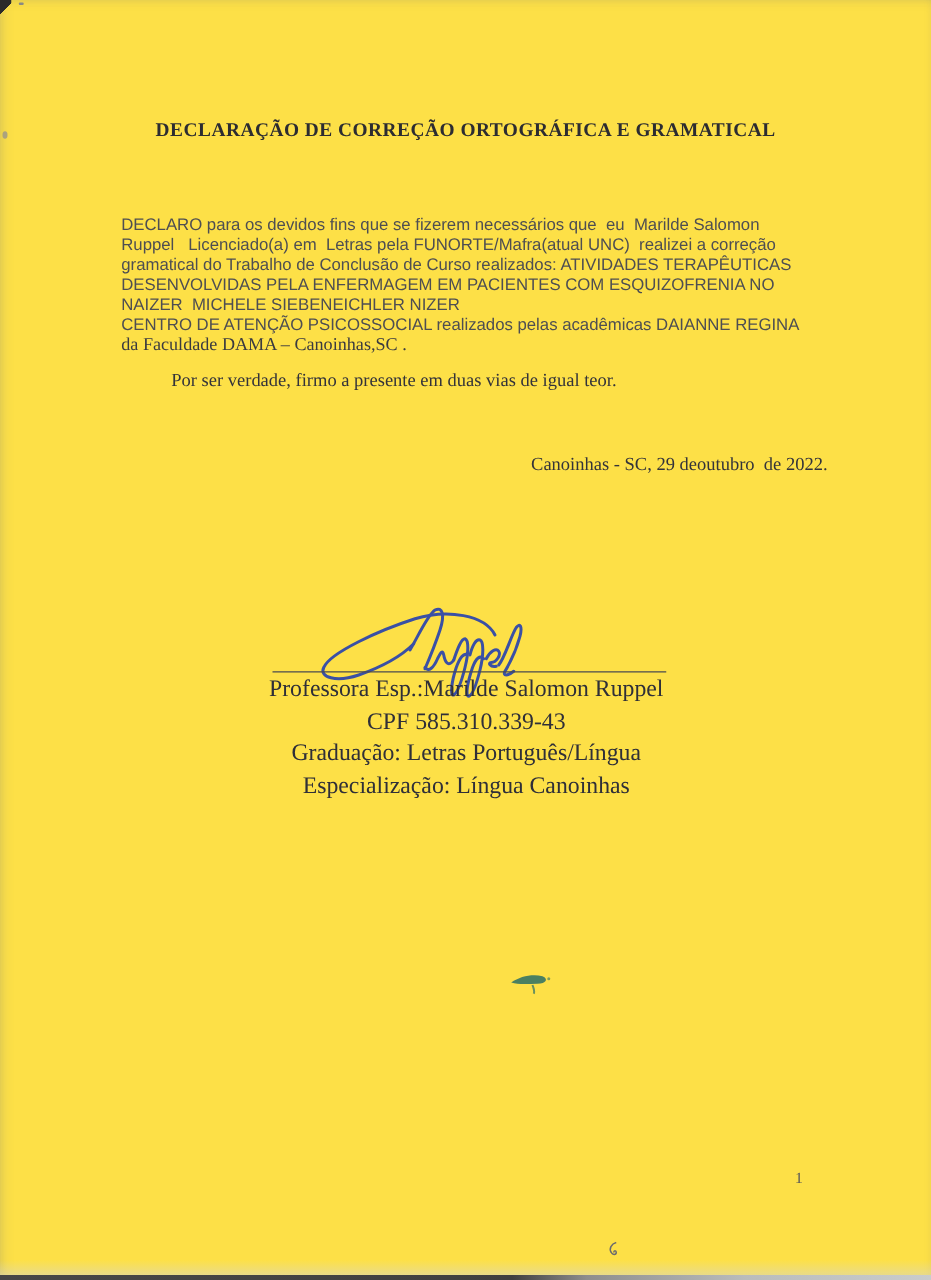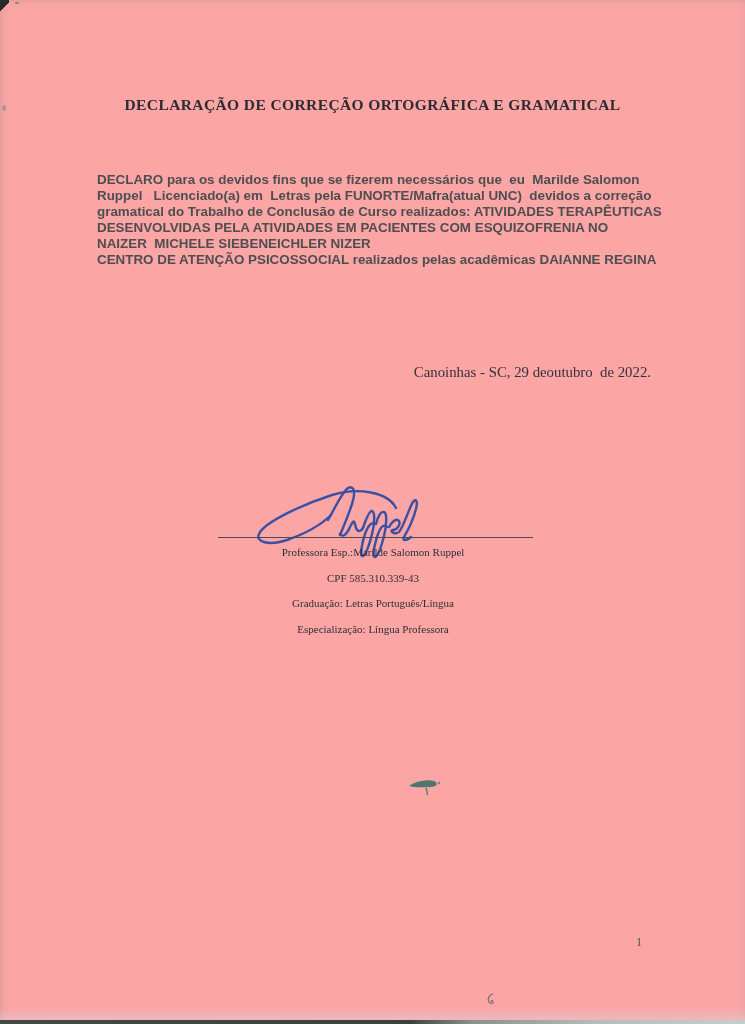--- a/index.html
+++ b/index.html
@@ -1,19 +1,19 @@
 <!DOCTYPE html>
 <html><head>
 <meta charset="utf-8">
 <style>
   html,body{margin:0;padding:0;background:#f4f5f4;}
   .page{
     position:relative;
     width:745px;height:1024px;
-    background:#fca5a5;
+    background:#fde047;
     overflow:hidden;
     font-family:"Liberation Serif", serif;
     box-shadow:inset 6px 0 10px -6px rgba(120,125,130,.35),
                inset -4px 0 8px -6px rgba(120,125,130,.22),
                inset 0 6px 10px -8px rgba(120,125,130,.3);
   }
   .doc-title{
     position:absolute;top:96px;left:0;right:0;
     text-align:center;
     font-family:"Liberation Serif", serif;
@@ -24,51 +24,50 @@
   }
   .body-block{
     position:absolute;left:97px;top:172px;width:562px;
   }
   .body-line{
     font-family:"Liberation Sans", sans-serif;
     font-size:13.4px;
     line-height:16px;
     color:#4e4e52;
     white-space:pre;
-    font-weight:bold;
   }
   .body-line.serif{
     font-family:"Liberation Serif", serif;
     font-size:14.5px;
     color:#3a3a40;
   }
   .affirmation{
     position:absolute;left:137px;top:297px;
     font-size:14.8px;color:#33333a;
     white-space:pre;
   }
   .dateline{
-    position:absolute;top:364px;right:94px;
+    position:absolute;top:364px;right:83px;
     font-size:14.8px;color:#33333a;
     white-space:pre;
   }
   .sig-svg{
     position:absolute;left:248px;top:484px;
     width:180px;height:82px;
   }
   .sig-line{
     position:absolute;left:218px;top:537px;width:315px;height:0;
     border-top:1.3px solid #4a4a50;
   }
   .sig-block{
     position:absolute;left:158px;top:543px;width:430px;
     text-align:center;
   }
   .sig-text{
-    font-size:11px;color:#2f2f38;line-height:18px;
+    font-size:19px;color:#2f2f38;line-height:18px;
     margin-bottom:7.5px;
     white-space:pre;
   }
   .page-number{
     position:absolute;left:636px;top:935px;
     font-size:12.5px;color:#55555a;
   }
   
   .corner-mark{
     position:absolute;left:0;top:0;width:9px;height:12px;
@@ -103,27 +102,29 @@
 <div class="page">
 
   <div class="corner-mark"></div>
   <div class="corner-speck"></div>
   <div class="edge-speck"></div>
 
   <div class="doc-title">DECLARAÇÃO DE CORREÇÃO ORTOGRÁFICA E GRAMATICAL</div>
 
   <div class="body-block">
     <div class="body-line">DECLARO para os devidos fins que se fizerem necessários que  eu  Marilde Salomon</div>
-    <div class="body-line">Ruppel   Licenciado(a) em  Letras pela FUNORTE/Mafra(atual UNC)  devidos a correção</div>
+    <div class="body-line">Ruppel   Licenciado(a) em  Letras pela FUNORTE/Mafra(atual UNC)  realizei a correção</div>
     <div class="body-line">gramatical do Trabalho de Conclusão de Curso realizados: ATIVIDADES TERAPÊUTICAS</div>
-    <div class="body-line">DESENVOLVIDAS PELA ATIVIDADES EM PACIENTES COM ESQUIZOFRENIA NO</div>
+    <div class="body-line">DESENVOLVIDAS PELA ENFERMAGEM EM PACIENTES COM ESQUIZOFRENIA NO</div>
     <div class="body-line">NAIZER  MICHELE SIEBENEICHLER NIZER</div>
     <div class="body-line">CENTRO DE ATENÇÃO PSICOSSOCIAL realizados pelas acadêmicas DAIANNE REGINA</div>
+    <div class="body-line serif">da Faculdade DAMA – Canoinhas,SC .</div>
   </div>
 
+  <div class="affirmation">Por ser verdade, firmo a presente em duas vias de igual teor.</div>
 
   <div class="dateline">Canoinhas - SC, 29 deoutubro  de 2022.</div>
 
   <svg class="sig-svg" viewBox="0 0 180 82">
     <g fill="none" stroke="#3a50a5" stroke-width="2.4" stroke-linecap="round" stroke-linejoin="round">
       <path d="M148 24 C140 8 110 3 84 11 C56 20 16 38 11 50 C7 58 21 62 39 56 C59 49 74 40 83 31"></path>
       <path d="M80 36 C86 26 94 8 100 4 C106 1 108 8 104 20 C100 32 95 44 92 51"></path>
       <path d="M92 50 C95 54 99 50 102 43 C105 37 106 36 107 40 C108 46 111 50 115 44"></path>
       <path d="M115 44 C118 35 121 27 124 27 C127 28 127 38 124 50 C121 62 118 70 115 72 C112 73 113 62 117 50 C120 42 123 38 126 40"></path>
       <path d="M128 40 C130 32 133 27 136 28 C139 29 139 40 136 52 C133 64 130 72 127 73 C124 73 126 62 130 50 C133 42 136 40 139 43"></path>
@@ -131,21 +132,21 @@
       <path d="M151 48 C156 42 161 24 165 18 C168 14 170 17 168 25 C165 36 159 48 156 53 C154 57 158 57 163 53"></path>
     </g>
   </svg>
 
   <div class="sig-line"></div>
 
   <div class="sig-block">
     <div class="sig-text">Professora Esp.:Marilde Salomon Ruppel</div>
     <div class="sig-text">CPF 585.310.339-43</div>
     <div class="sig-text">Graduação: Letras Português/Língua</div>
-    <div class="sig-text">Especialização: Língua Professora</div>
+    <div class="sig-text">Especialização: Língua Canoinhas</div>
   </div>
 
   <svg class="ink-mark-svg" viewBox="0 0 40 26">
     <path d="M3 12 C10 7 20 5 28 7 C33 9 31 13 24 13 C17 13 9 14 3 12 Z" fill="#2b6f66" opacity=".85"></path>
     <path d="M20 14 C21 17 22 19 21 21" stroke="#2b6f66" stroke-width="1.6" fill="none" opacity=".7"></path>
     <circle cx="33" cy="9" r="1.2" fill="#2b6f66" opacity=".6"></circle>
   </svg>
 
   <svg class="curl-mark-svg" viewBox="0 0 12 14">
     <path d="M8 1 C4 2 2 6 4 9 C5 11 8 11 8 9 C8 7 6 7 6 9" stroke="#6a6a6e" stroke-width="1.2" fill="none"></path>

